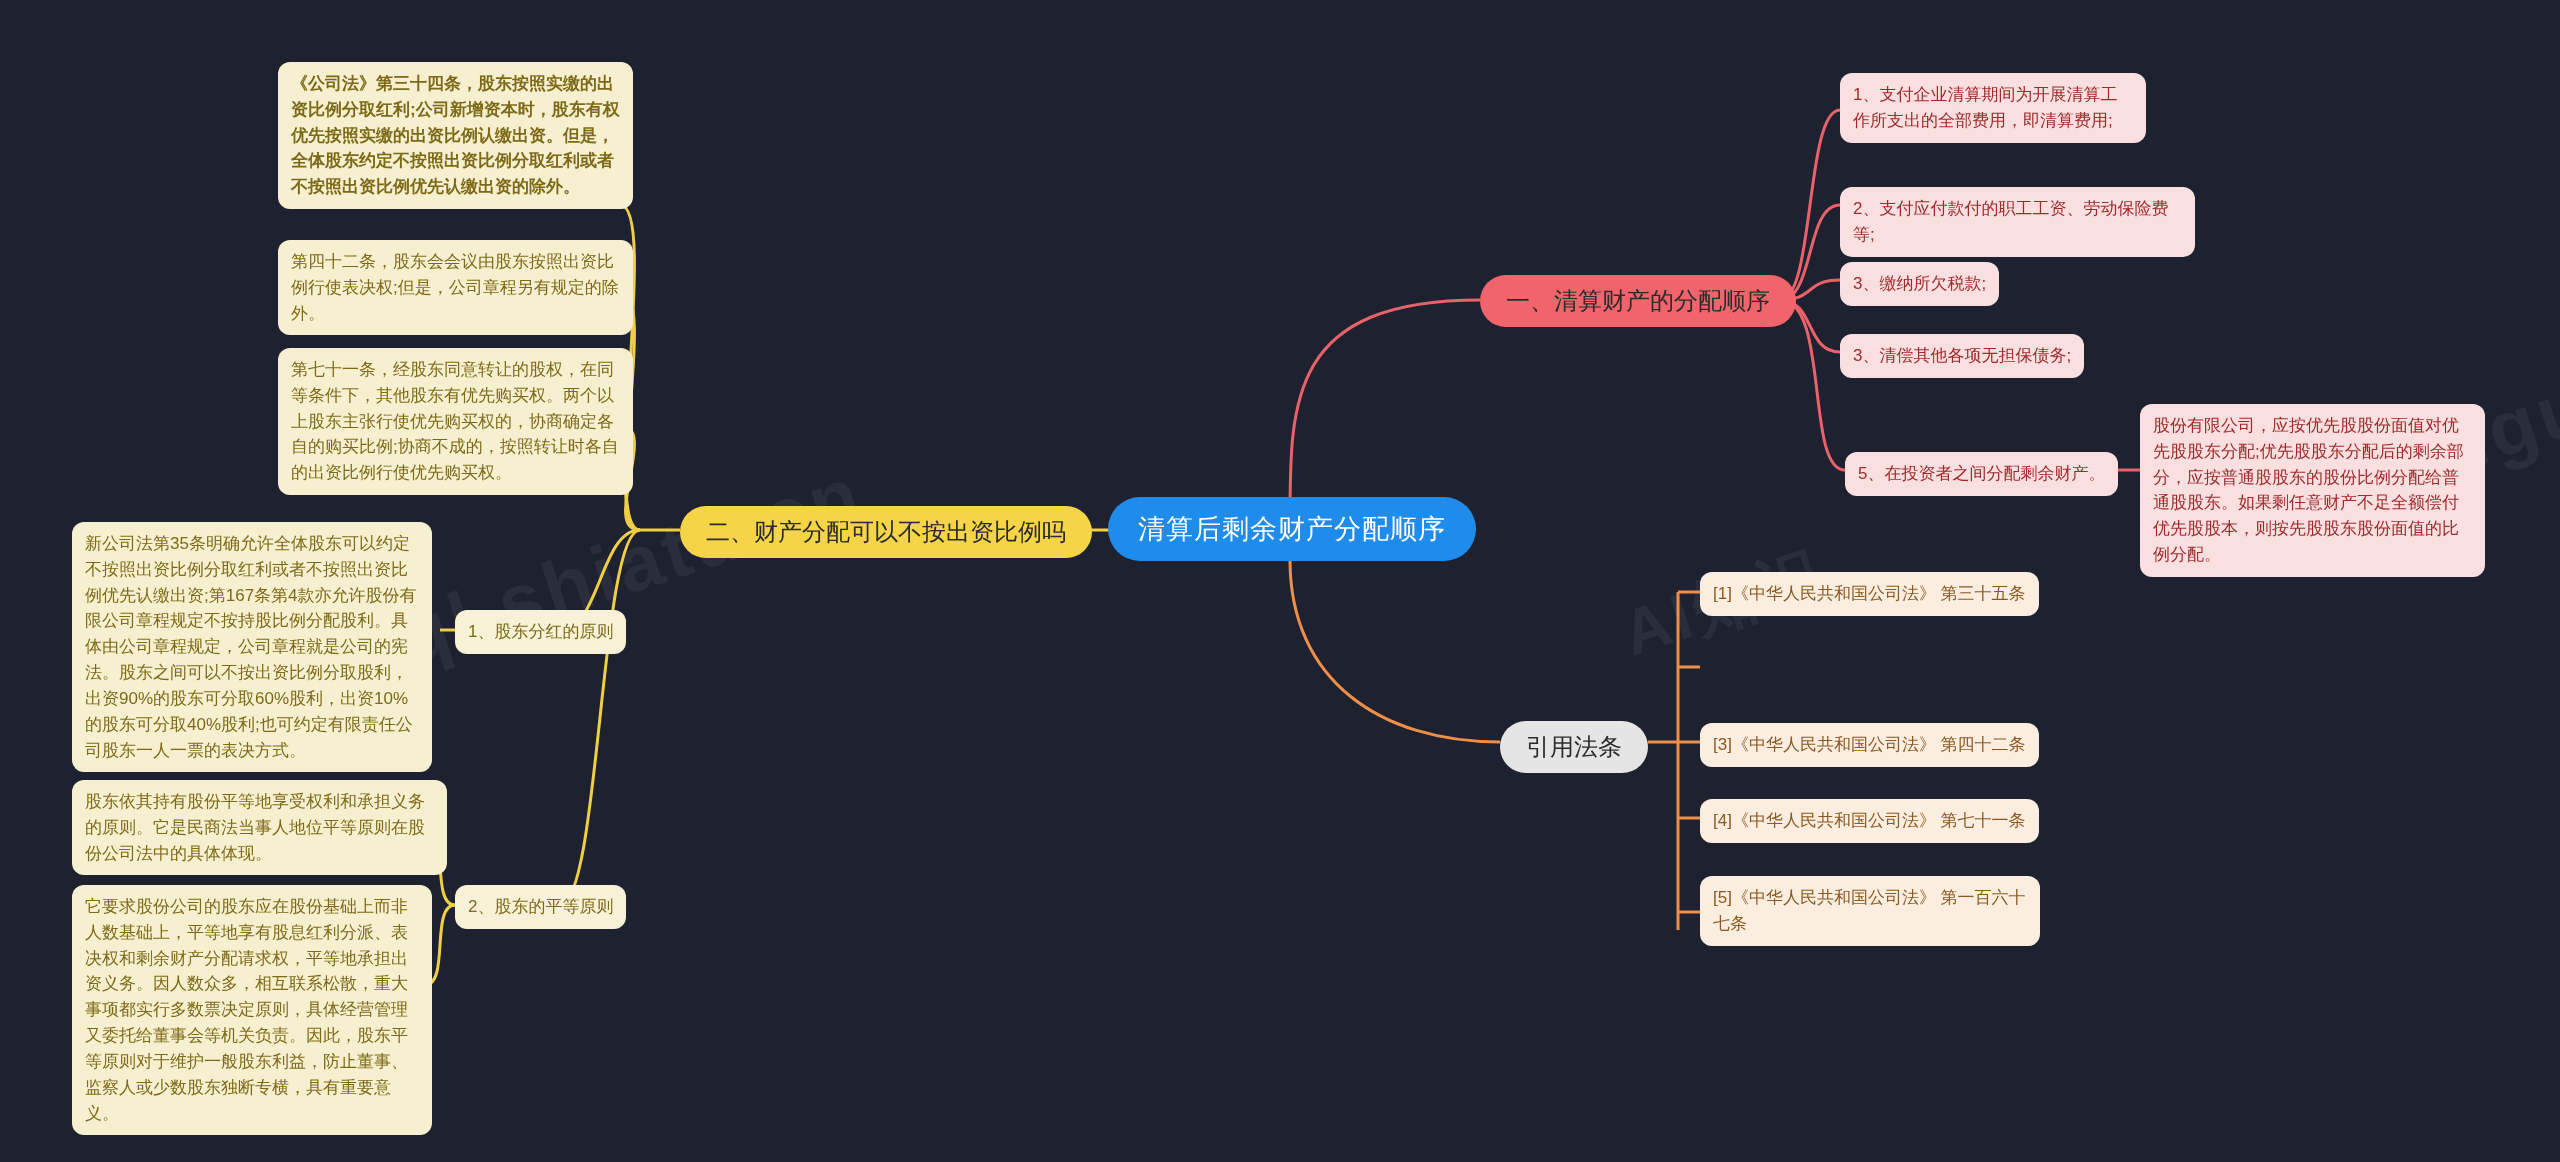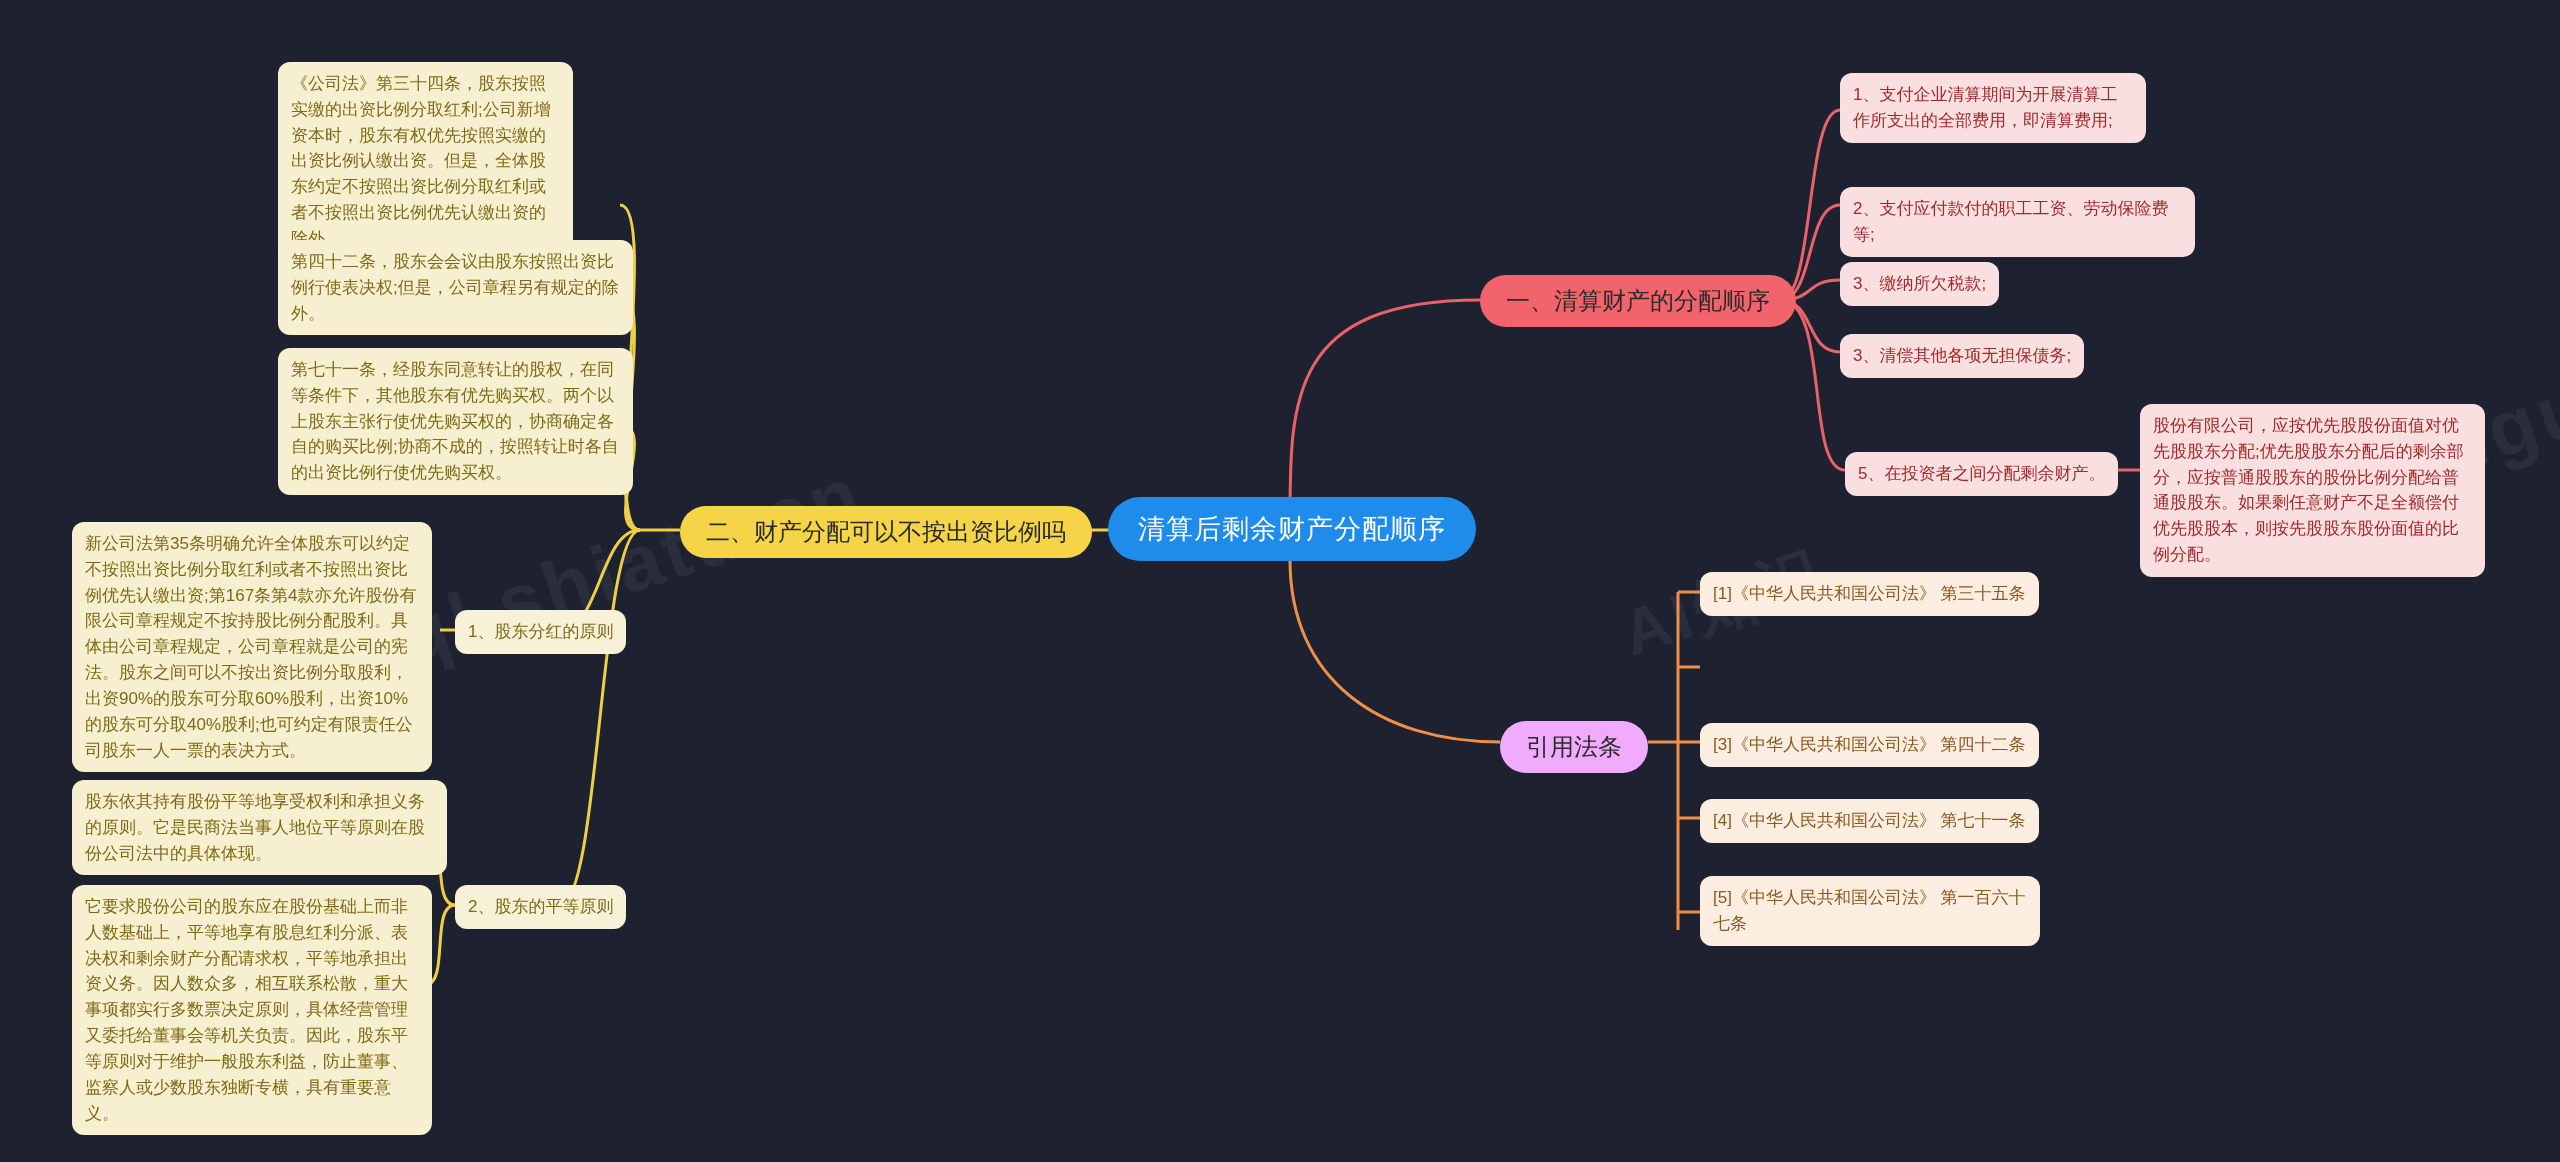--- a/index.html
+++ b/index.html
@@ -17,21 +17,21 @@
 
   
   .central{
     background:#1f8cec;color:#ffffff;border-radius:34px;
     padding:14px 30px;font-size:27px;letter-spacing:1px;white-space:nowrap;
   }
   
   .pill{border-radius:26px;padding:10px 26px;font-size:24px;white-space:nowrap;}
   .pill.red{background:#f2646b;color:#2b2b2b;}
   .pill.yellow{background:#f5d547;color:#2b2b2b;}
-  .pill.orange{background:#f0abfc;color:#2b2b2b;}
+  .pill.orange{background:#e5e5e5;color:#2b2b2b;}
 
   
   .box{border-radius:12px;padding:9px 13px;font-size:17px;line-height:1.52;}
   .box.pink{background:#fadfe0;color:#9e2a2b;}
   .box.cream{background:#fbeee0;color:#8a5a22;}
   .box.lemon{background:#f7f0d0;color:#7d6a18;}
   .box.lemon2{background:#f7f1d8;color:#7d6a18;}
 
   .nowrap{white-space:nowrap;}
 </style>
@@ -89,21 +89,21 @@
   <div class="node box pink" style="left:1840px;top:73px;width:306px;">1、支付企业清算期间为开展清算工作所支出的全部费用，即清算费用;</div>
   <div class="node box pink" style="left:1840px;top:187px;width:355px;">2、支付应付款付的职工工资、劳动保险费等;</div>
   <div class="node box pink nowrap" style="left:1840px;top:262px;">3、缴纳所欠税款;</div>
   <div class="node box pink nowrap" style="left:1840px;top:334px;">3、清偿其他各项无担保债务;</div>
   <div class="node box pink nowrap" style="left:1845px;top:452px;">5、在投资者之间分配剩余财产。</div>
 
   <div class="node box pink" style="left:2140px;top:404px;width:345px;">股份有限公司，应按优先股股份面值对优先股股东分配;优先股股东分配后的剩余部分，应按普通股股东的股份比例分配给普通股股东。如果剩任意财产不足全额偿付优先股股本，则按先股股东股份面值的比例分配。</div>
 
   <div class="node pill yellow" style="left:680px;top:506px;">二、财产分配可以不按出资比例吗</div>
 
-  <div class="node box lemon" style="left:278px;top:62px;width:295px;">《公司法》第三十四条，股东按照实缴的出资比例分取红利;公司新增资本时，股东有权优先按照实缴的出资比例认缴出资。但是，全体股东约定不按照出资比例分取红利或者不按照出资比例优先认缴出资的除外。</div>
+  <div class="node box lemon" style="left:278px;top:62px;width:355px;font-weight:bold;">《公司法》第三十四条，股东按照实缴的出资比例分取红利;公司新增资本时，股东有权优先按照实缴的出资比例认缴出资。但是，全体股东约定不按照出资比例分取红利或者不按照出资比例优先认缴出资的除外。</div>
   <div class="node box lemon" style="left:278px;top:240px;width:355px;">第四十二条，股东会会议由股东按照出资比例行使表决权;但是，公司章程另有规定的除外。</div>
   <div class="node box lemon" style="left:278px;top:348px;width:355px;">第七十一条，经股东同意转让的股权，在同等条件下，其他股东有优先购买权。两个以上股东主张行使优先购买权的，协商确定各自的购买比例;协商不成的，按照转让时各自的出资比例行使优先购买权。</div>
 
   <div class="node box lemon2 nowrap" style="left:455px;top:610px;">1、股东分红的原则</div>
   <div class="node box lemon2 nowrap" style="left:455px;top:885px;">2、股东的平等原则</div>
 
   <div class="node box lemon" style="left:72px;top:522px;width:360px;">新公司法第35条明确允许全体股东可以约定不按照出资比例分取红利或者不按照出资比例优先认缴出资;第167条第4款亦允许股份有限公司章程规定不按持股比例分配股利。具体由公司章程规定，公司章程就是公司的宪法。股东之间可以不按出资比例分取股利，出资90%的股东可分取60%股利，出资10%的股东可分取40%股利;也可约定有限责任公司股东一人一票的表决方式。</div>
   <div class="node box lemon" style="left:72px;top:780px;width:375px;">股东依其持有股份平等地享受权利和承担义务的原则。它是民商法当事人地位平等原则在股份公司法中的具体体现。</div>
   <div class="node box lemon" style="left:72px;top:885px;width:360px;">它要求股份公司的股东应在股份基础上而非人数基础上，平等地享有股息红利分派、表决权和剩余财产分配请求权，平等地承担出资义务。因人数众多，相互联系松散，重大事项都实行多数票决定原则，具体经营管理又委托给董事会等机关负责。因此，股东平等原则对于维护一般股东利益，防止董事、监察人或少数股东独断专横，具有重要意义。</div>
 

